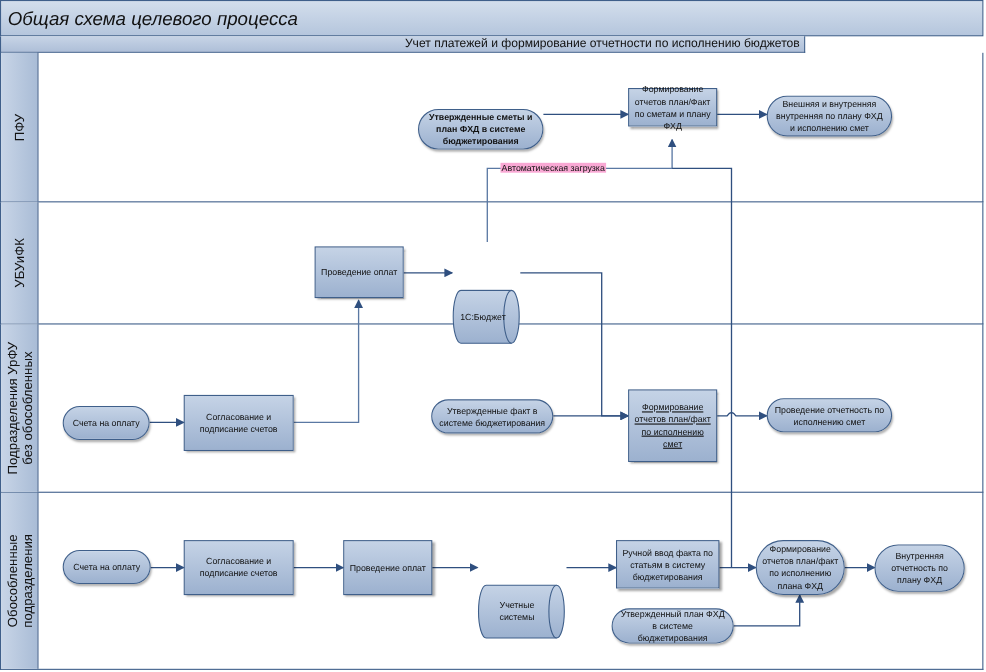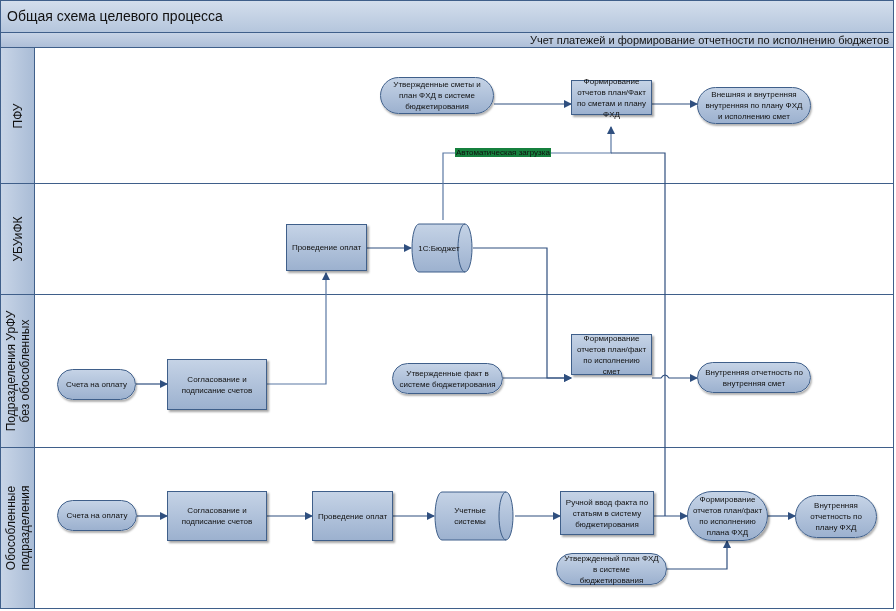--- a/index.html
+++ b/index.html
@@ -1,41 +1,41 @@
 <!DOCTYPE html>
 <html><head>
 <meta charset="utf-8">
 <style>
   html,body{margin:0;padding:0;background:#fff;}
   body{width:896px;height:611px;overflow:hidden;font-family:"Liberation Sans",sans-serif;}
   #stage{position:relative;width:896px;height:611px;background:#fff;}
   .title-bar{position:absolute;left:0;top:0;width:894px;height:33px;
     background:linear-gradient(#d3deec,#b5c6dd);border:1px solid #3f5f8a;box-sizing:border-box;}
-  .title-text{position:absolute;left:6px;top:7px;font-size:14px;color:#111;}
-  .sub-bar{position:absolute;left:0;top:33px;width:894px;height:15px;
+  .title-text{position:absolute;left:6px;top:7px;font-size:17px;color:#111;font-style:italic;}
+  .sub-bar{position:absolute;left:0;top:33px;width:732px;height:15px;
     background:linear-gradient(#c7d4e6,#aebfd8);border:1px solid #3f5f8a;border-top:none;box-sizing:border-box;}
   .sub-text{position:absolute;right:4px;top:1px;font-size:11px;color:#111;white-space:nowrap;}
   .lane{position:absolute;left:0;width:894px;border:1px solid #3f5f8a;border-top:none;box-sizing:border-box;}
   .lane-head{position:absolute;left:0;top:0;bottom:0;width:33px;
     background:linear-gradient(90deg,#c8d5e7,#a9bcd6);border-right:1px solid #3f5f8a;}
   .lane-label{position:absolute;left:50%;top:50%;transform:translate(-50%,-50%) rotate(-90deg);
     font-size:12px;color:#111;text-align:center;white-space:nowrap;line-height:14px;}
   .proc{position:absolute;box-sizing:border-box;border:1px solid #3f5f8a;
     background:linear-gradient(#c5d3e6,#9cb1cf);box-shadow:2px 2px 2px rgba(0,0,0,0.35);
     display:flex;align-items:center;justify-content:center;text-align:center;
     font-size:8px;color:#111;line-height:11px;padding:2px;}
   .term{position:absolute;box-sizing:border-box;border:1px solid #3f5f8a;border-radius:22px;
     background:linear-gradient(#c5d3e6,#9cb1cf);box-shadow:1px 2px 2px rgba(0,0,0,0.3);
     display:flex;align-items:center;justify-content:center;text-align:center;
     font-size:8px;color:#111;line-height:11px;padding:2px 6px;}
-  .db{position:absolute;}
+  .db{position:absolute;margin-top:40px;}
   .db-text{position:absolute;left:0;top:0;right:0;bottom:0;display:flex;align-items:center;justify-content:center;
     text-align:center;font-size:8px;color:#111;line-height:11px;}
   svg.conn{position:absolute;left:0;top:0;}
-  .conn-label{position:absolute;font-size:8px;color:#111;background:#15803d;white-space:nowrap;padding:0 1px;}
+  .conn-label{position:absolute;font-size:8px;color:#111;background:#f9a8d4;white-space:nowrap;padding:0 1px;}
 </style>
 </head>
 <body>
 
 <div id="stage">
 
   <div class="title-bar">
     <span class="title-text">Общая схема целевого процесса</span>
   </div>
   <div class="sub-bar">
@@ -94,21 +94,21 @@
       <path d="M267,516 L312,516" marker-end="url(#arr)"></path>
       <path d="M393,516 L434,516" marker-end="url(#arr)"></path>
       <path d="M515,516 L560,516" marker-end="url(#arr)"></path>
       <path d="M654,516 L687,516" marker-end="url(#arr)"></path>
       <path d="M768,516 L795,516" marker-end="url(#arr)"></path>
       <path d="M667,569 L727,569 L727,541" marker-end="url(#arr)"></path>
     </g>
   </svg>
   <span class="conn-label" style="left:455px;top:148px;">Автоматическая загрузка</span>
 
-  <div class="term" style="left:380px;top:77px;width:114px;height:37px;">Утвержденные сметы и план ФХД в системе бюджетирования</div>
+  <div class="term" style="left:380px;top:99px;width:114px;height:37px;font-weight:bold;">Утвержденные сметы и план ФХД в системе бюджетирования</div>
   <div class="proc" style="left:571px;top:80px;width:81px;height:35px;">Формирование отчетов план/Факт по сметам и плану ФХД</div>
   <div class="term" style="left:697px;top:87px;width:114px;height:37px;">Внешняя и внутренняя внутренняя по плану ФХД и исполнению смет</div>
 
   <div class="proc" style="left:286px;top:224px;width:81px;height:47px;">Проведение оплат</div>
   <div class="db" style="left:411px;top:223px;width:64px;height:50px;">
     <svg width="64" height="50">
       <defs>
           <linearGradient id="g1" x1="0" y1="0" x2="0" y2="1">
             <stop offset="0" stop-color="#c5d3e6"></stop>
             <stop offset="1" stop-color="#9cb1cf"></stop>
@@ -116,22 +116,22 @@
         </defs>
       <path d="M8,1 L54,1 A7,24 0 0 1 54,49 L8,49 A7,24 0 0 1 8,1 Z" fill="url(#g1)" stroke="#3f5f8a"></path>
       <path d="M54,1 A7,24 0 0 0 54,49" fill="none" stroke="#3f5f8a"></path>
     </svg>
     <div class="db-text" style="right:8px;">1С:Бюджет</div>
   </div>
 
   <div class="term" style="left:57px;top:369px;width:79px;height:31px;">Счета на оплату</div>
   <div class="proc" style="left:167px;top:359px;width:100px;height:51px;">Согласование и подписание счетов</div>
   <div class="term" style="left:392px;top:363px;width:111px;height:31px;">Утвержденные факт в системе бюджетирования</div>
-  <div class="proc" style="left:571px;top:334px;width:81px;height:41px;">Формирование отчетов план/факт по исполнению смет</div>
-  <div class="term" style="left:697px;top:362px;width:114px;height:31px;">Внутренняя отчетность по внутренняя смет</div>
+  <div class="proc" style="left:571px;top:354px;width:81px;height:66px;text-decoration:underline;">Формирование отчетов план/факт по исполнению смет</div>
+  <div class="term" style="left:697px;top:362px;width:114px;height:31px;">Проведение отчетность по исполнению смет</div>
 
   <div class="term" style="left:57px;top:500px;width:80px;height:31px;">Счета на оплату</div>
   <div class="proc" style="left:167px;top:491px;width:100px;height:50px;">Согласование и подписание счетов</div>
   <div class="proc" style="left:312px;top:491px;width:81px;height:50px;">Проведение оплат</div>
   <div class="db" style="left:434px;top:491px;width:82px;height:50px;">
     <svg width="82" height="50">
       <path d="M8,1 L72,1 A7,24 0 0 1 72,49 L8,49 A7,24 0 0 1 8,1 Z" fill="url(#g1)" stroke="#3f5f8a"></path>
       <path d="M72,1 A7,24 0 0 0 72,49" fill="none" stroke="#3f5f8a"></path>
     </svg>
     <div class="db-text" style="right:10px;padding:18px 18px;">Учетные системы</div>

